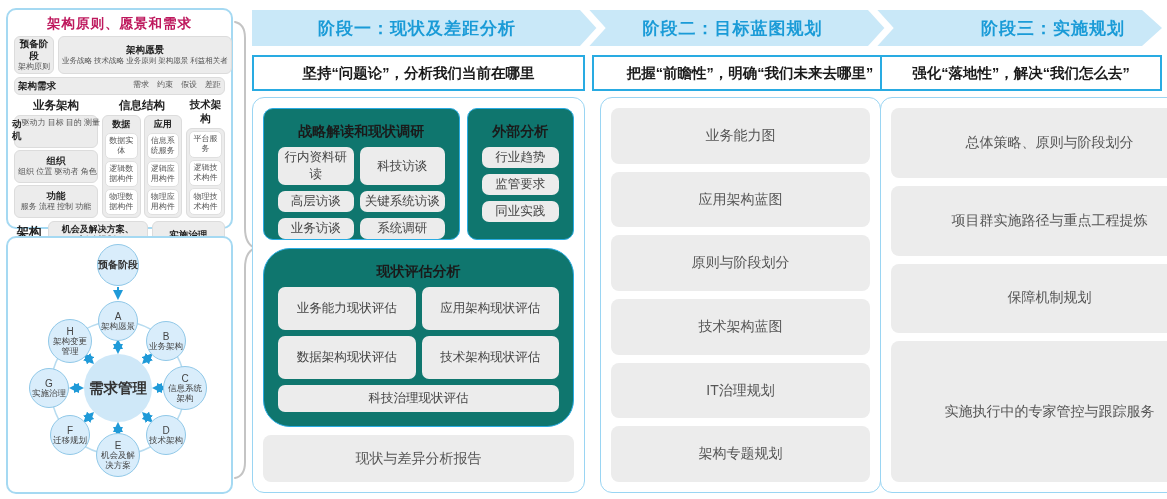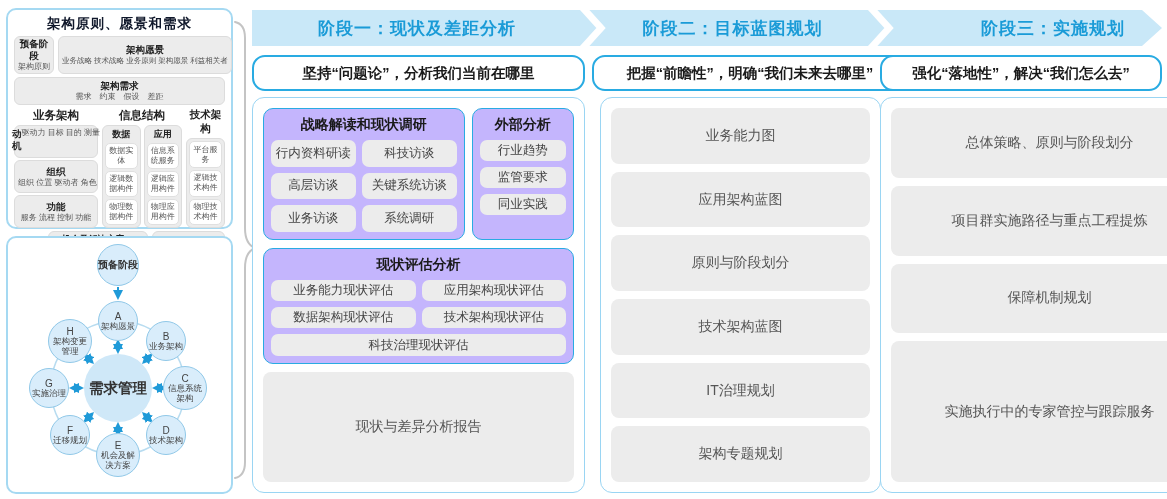--- a/index.html
+++ b/index.html
@@ -2,21 +2,21 @@
 <html><head>
 <meta charset="utf-8">
 <style>
   * { box-sizing: border-box; margin: 0; padding: 0; }
   body { font-family: "Liberation Sans", "DejaVu Sans", sans-serif; background: #fff; }
   #stage { position: relative; width: 1167px; height: 499px; background: #fff; overflow: hidden; }
 
   
   .lpanel { position: absolute; border: 2px solid #a5d9f2; border-radius: 10px; background: #fff; }
   #lp-top { left: 6px; top: 8px; width: 227px; height: 221px; padding: 5px 6px; display: flex; flex-direction: column; gap: 3px; }
-  .lp-title { text-align: center; font-weight: bold; font-size: 13.5px; color: #0f172a; letter-spacing: 1px; }
+  .lp-title { text-align: center; font-weight: bold; font-size: 13.5px; color: #be185d; letter-spacing: 1px; }
   .lp-row { display: flex; gap: 4px; }
   .gbox { background: #ececec; border: 1px solid #dcdcdc; border-radius: 6px; padding: 2px 3px; text-align: center; }
   .gbox-t { font-weight: bold; font-size: 9.5px; color: #222; line-height: 1.25; }
   .gbox-s { font-size: 8px; color: #555; line-height: 1.3; white-space: nowrap; }
   .lp-mid { display: flex; gap: 4px; flex: 1; }
   .lp-col { display: flex; flex-direction: column; gap: 2px; }
   .lp-col-title { text-align: center; font-weight: bold; font-size: 11.5px; color: #222; }
   .lp-col-biz { width: 84px; }
   .lp-col-info { width: 80px; }
   .lp-col-tech { flex: 1; }
@@ -39,61 +39,61 @@
   .adm-svg { position: absolute; inset: 0; z-index: 1; }
 
   
   #brace { position: absolute; left: 230px; top: 0; width: 28px; height: 499px; }
 
   
   #band { position: absolute; left: 252px; top: 10px; width: 910px; height: 36px; }
   .band-text { position: absolute; top: 10px; height: 36px; display: flex; align-items: center; justify-content: center; font-weight: bold; font-size: 17px; color: #1a9bd7; letter-spacing: 1px; z-index: 2; }
 
   
-  .subtitle { position: absolute; top: 55px; height: 36px; background: #fff; border: 2px solid #29abe2; border-radius: 13px; display: flex; align-items: center; justify-content: center; font-weight: bold; font-size: 14.5px; color: #1a1a1a; }
+  .subtitle { position: absolute; top: 55px; height: 36px; background: #fff; border: 2px solid #29abe2; border-radius: 0; display: flex; align-items: center; justify-content: center; font-weight: bold; font-size: 14.5px; color: #1a1a1a; }
 
   
   .pcol { position: absolute; top: 97px; height: 396px; background: #fff; border: 1.5px solid #9ad5f3; border-radius: 12px; padding: 10px; }
   .pitems { display: flex; flex-direction: column; gap: 8px; height: 100%; }
   .item { background: #ececec; border-radius: 8px; display: flex; align-items: center; justify-content: center; font-size: 14px; color: #555; flex: 1; text-align: center; padding: 4px 8px; }
   .item.tall { flex: 2.15; }
 
   
   #p1-inner { display: flex; flex-direction: column; gap: 8px; height: 100%; }
   .p1-toprow { display: flex; gap: 7px; height: 132px; }
-  .bluebox { border: 1.5px solid #29abe2; border-radius: 10px; padding: 7px; display: flex; flex-direction: column; gap: 6px; background: #c4b5fd; }
+  .bluebox { border: 1.5px solid #29abe2; border-radius: 10px; padding: 14px; display: flex; flex-direction: column; gap: 6px; background: #0f766e; }
   .bluebox-title { text-align: center; font-weight: bold; font-size: 14px; color: #1a1a1a; }
   #strategy-box { flex: 2.15; }
   #external-box { flex: 1; }
   .grid2 { display: grid; grid-template-columns: 1fr 1.12fr; gap: 6px; flex: 1; }
   .grid2b { display: grid; grid-template-columns: 1fr 1fr; gap: 6px; flex: 1; }
   .cell { background: #ececec; border-radius: 7px; display: flex; align-items: center; justify-content: center; font-size: 12.5px; color: #444; padding: 2px; text-align: center; }
   .stack3 { display: flex; flex-direction: column; gap: 6px; flex: 1; }
-  #assessment-box { height: 116px; }
+  #assessment-box { height: 179px; border-radius: 27px; }
   .full-cell { background: #ececec; border-radius: 7px; display: flex; align-items: center; justify-content: center; font-size: 12.5px; color: #444; height: 27px; }
   #report-box { flex: 1; background: #ececec; border-radius: 8px; display: flex; align-items: center; justify-content: center; font-size: 14px; color: #555; }
 </style>
 </head>
 <body>
 
 <div id="stage">
 
   <div class="lpanel" id="lp-top">
     <div class="lp-title">架构原则、愿景和需求</div>
     <div class="lp-row" style="height:38px;">
       <div class="gbox" style="width:52px;display:flex;flex-direction:column;justify-content:center;">
         <div class="gbox-t">预备阶段</div>
         <div class="gbox-s">架构原则</div>
       </div>
       <div class="gbox" style="flex:1;display:flex;flex-direction:column;justify-content:center;">
         <div class="gbox-t">架构愿景</div>
         <div class="gbox-s" style="font-size:7.5px;">业务战略 技术战略 业务原则 架构愿景 利益相关者</div>
       </div>
     </div>
-    <div class="gbox" style="height:30px;display:flex;flex-direction:column;justify-content:center;">
+    <div class="gbox" style="height:30px;display:flex;flex-direction:row;justify-content:space-between;">
       <div class="gbox-t">架构需求</div>
       <div class="gbox-s">需求　约束　假设　差距</div>
     </div>
     <div class="lp-mid">
       <div class="lp-col lp-col-biz">
         <div class="lp-col-title">业务架构</div>
         <div class="gbox" style="flex:1;display:flex;justify-content:center;">
           <div class="gbox-t">动机</div>
           <div class="gbox-s">驱动力 目标 目的 测量</div>
         </div>

